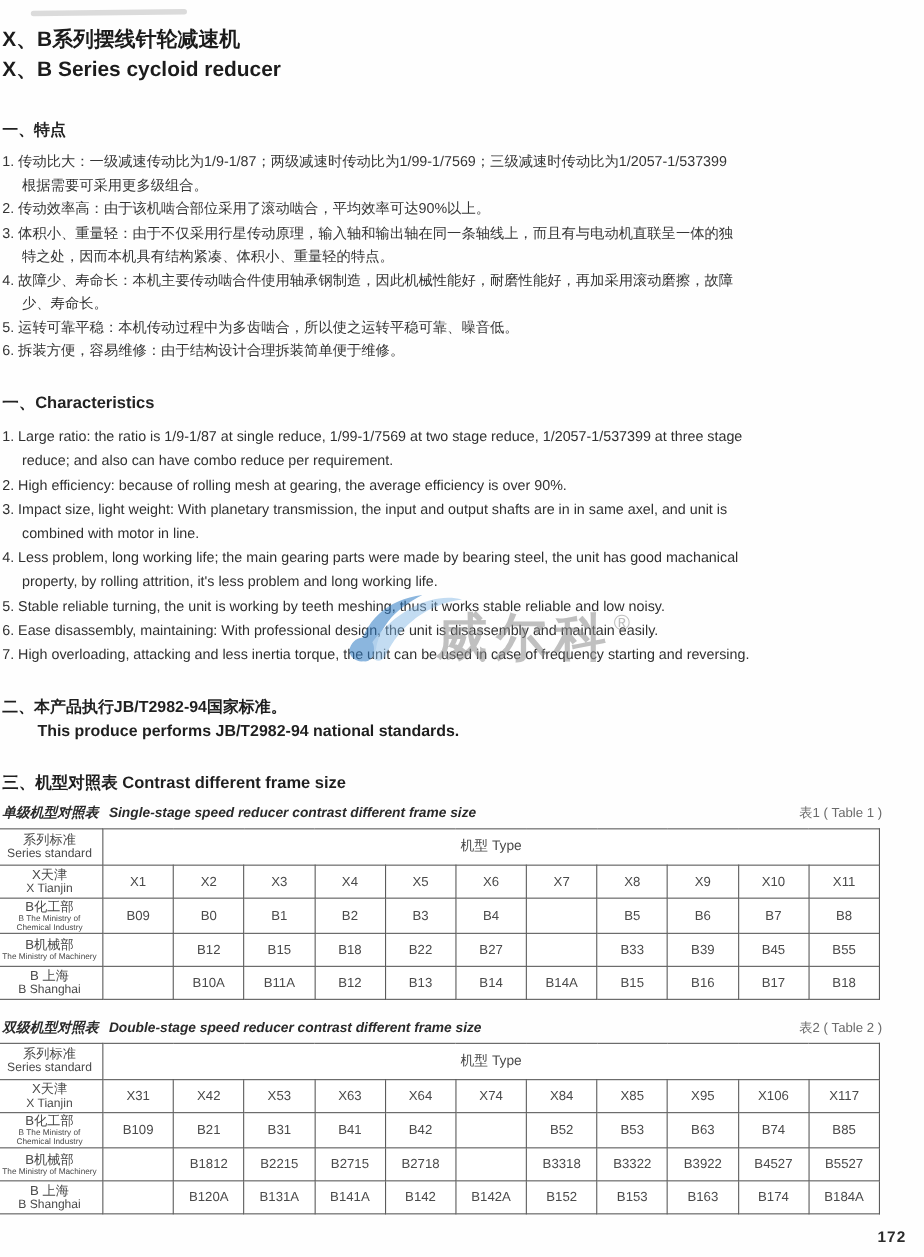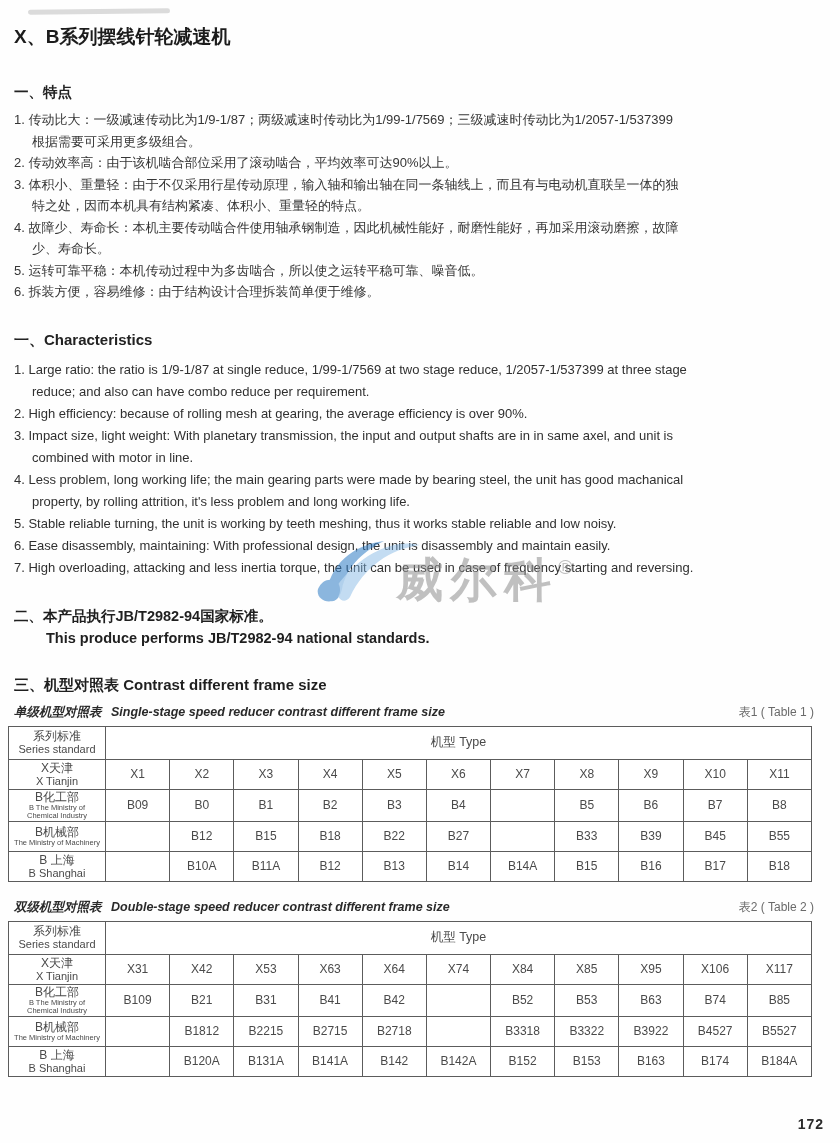--- a/index.html
+++ b/index.html
@@ -4,21 +4,21 @@
 <style>
   * { box-sizing: border-box; margin: 0; padding: 0; }
   html, body { width: 840px; }
   body {
     width: 840px; height: 1143px; position: relative;
     background: #fefefe;
     font-family: "Liberation Sans", sans-serif;
     color: #2e2e2e;
     overflow: hidden;
   }
-  .content { position: absolute; left: 14px; top: 0; width: 800px; }
+  .content { position: absolute; left: 2px; top: 0; width: 800px; }
 
   .scan-smudge {
     position: absolute; left: 28px; top: 9px; width: 142px; height: 5px;
     background: #9a9a9a; opacity: .35; border-radius: 3px;
     transform: rotate(-.6deg);
   }
 
   .title-zh { margin-top: 24px; font-size: 19px; line-height: 26px; font-weight: 700; color: #1c1c1c; }
   .title-en { font-size: 19px; line-height: 27px; font-weight: 700; color: #1c1c1c; }
 
@@ -84,20 +84,21 @@
   }
 </style>
 </head>
 <body>
 
 <div class="scan-smudge"></div>
 
 <div class="content">
 
   <div class="title-zh">X、B系列摆线针轮减速机</div>
+  <div class="title-en">X、B Series cycloid reducer</div>
 
   <div class="sec-heading">一、特点</div>
   <div class="feat-list zh">
     <div class="feat-item">1. 传动比大：一级减速传动比为1/9-1/87；两级减速时传动比为1/99-1/7569；三级减速时传动比为1/2057-1/537399
 根据需要可采用更多级组合。</div>
     <div class="feat-item">2. 传动效率高：由于该机啮合部位采用了滚动啮合，平均效率可达90%以上。</div>
     <div class="feat-item">3. 体积小、重量轻：由于不仅采用行星传动原理，输入轴和输出轴在同一条轴线上，而且有与电动机直联呈一体的独
 特之处，因而本机具有结构紧凑、体积小、重量轻的特点。</div>
     <div class="feat-item">4. 故障少、寿命长：本机主要传动啮合件使用轴承钢制造，因此机械性能好，耐磨性能好，再加采用滚动磨擦，故障
 少、寿命长。</div>

